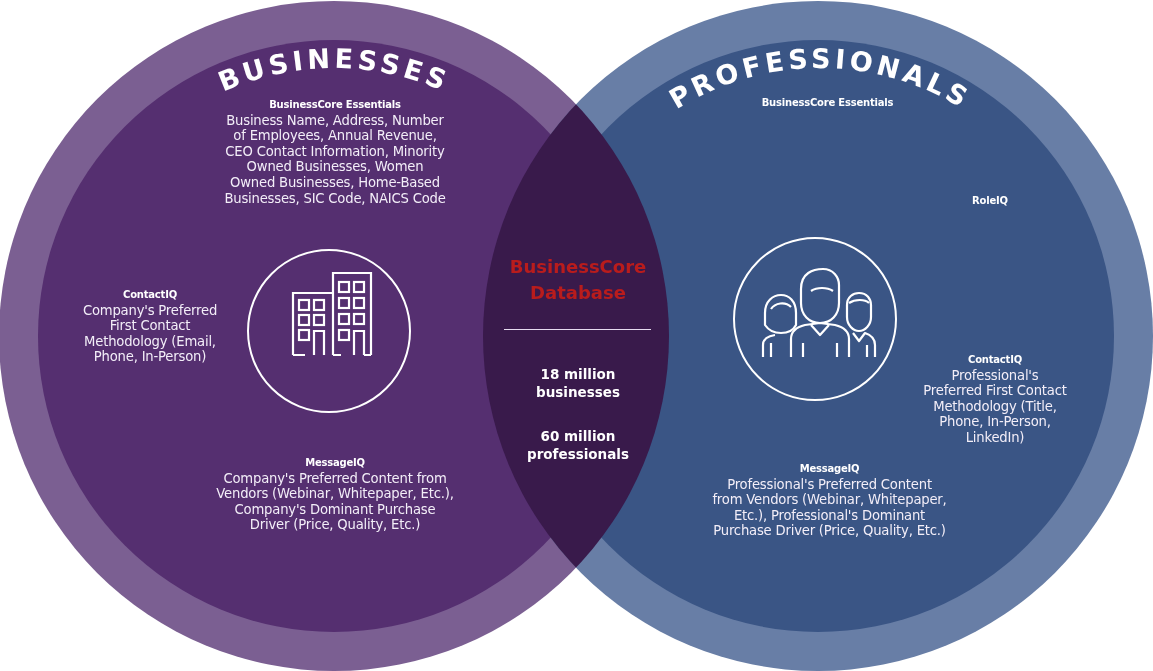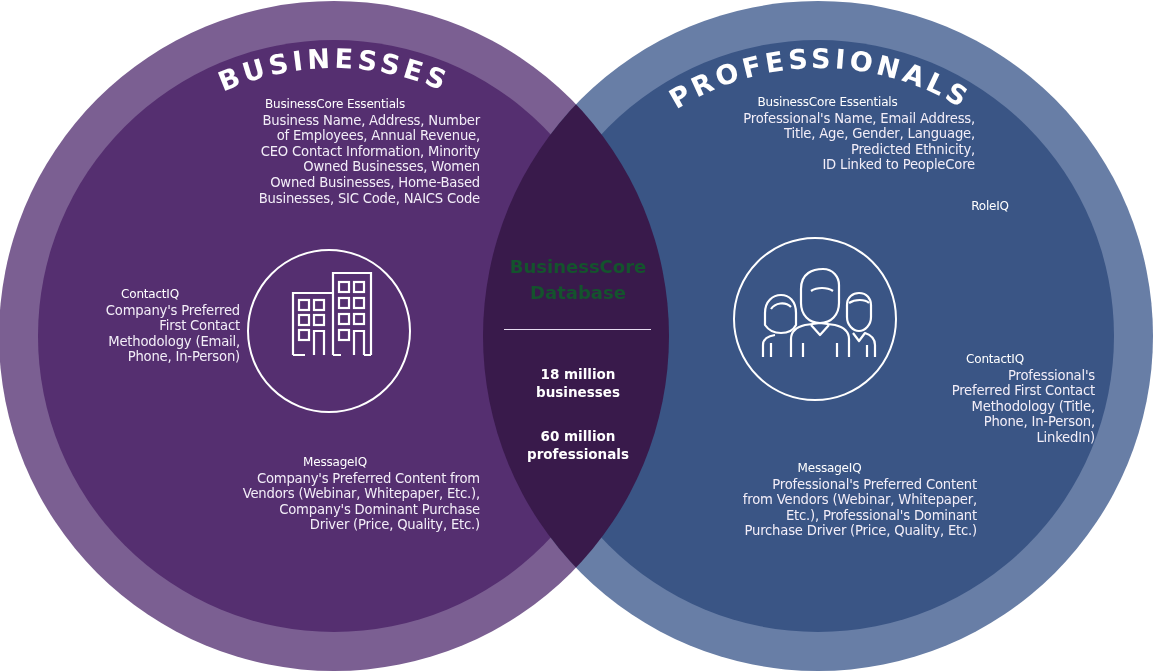--- a/index.html
+++ b/index.html
@@ -1,21 +1,21 @@
 <!DOCTYPE html>
 <html><head>
 <meta charset="utf-8">
 <style>
   html, body { margin: 0; padding: 0; background: #ffffff; }
   body { width: 1153px; height: 671px; position: relative; overflow: hidden; font-family: "DejaVu Sans", sans-serif; }
   svg.bg { position: absolute; left: 0; top: 0; }
   .block { position: absolute; color: #f3eef8; text-align: center; font-size: 13.2px; line-height: 15.6px; letter-spacing: -0.2px; }
-  .block .h { font-weight: normal; font-size: 12px; display: block; color: #ffffff; }
-  .block .t { display: block; white-space: pre-line; text-align: right; }
-  .center-title { position: absolute; left: 490px; top: 254px; width: 176px; text-align: center; color: #14532d; font-weight: bold; font-size: 18px; line-height: 26px; white-space: pre-line; }
+  .block .h { font-weight: bold; font-size: 10px; display: block; color: #ffffff; }
+  .block .t { display: block; white-space: pre-line; }
+  .center-title { position: absolute; left: 490px; top: 254px; width: 176px; text-align: center; color: #b91c1c; font-weight: bold; font-size: 18px; line-height: 26px; white-space: pre-line; }
   .center-rule { position: absolute; left: 504px; top: 329px; width: 147px; height: 1px; background: #e6dcef; }
   .stat { position: absolute; left: 490px; width: 176px; text-align: center; color: #fff; font-weight: bold; font-size: 13.5px; line-height: 18px; white-space: pre-line; margin-top: 8px; }
   .icon-circle { position: absolute; border: 2px solid #ffffff; border-radius: 50%; }
 </style>
 </head>
 <body>
 
 <svg class="bg" width="1153" height="671" viewBox="0 0 1153 671">
   <defs>
     <clipPath id="clipLeftOuter">
@@ -98,24 +98,20 @@
 <div class="center-title">BusinessCore
 Database</div>
 <div class="center-rule"></div>
 <div class="stat" style="top:357px;">18 million
 businesses</div>
 <div class="stat" style="top:419px;">60 million
 professionals</div>
 
 <div class="block" style="left:680px; top:95px; width:295px;">
   <span class="h">BusinessCore Essentials</span>
-  <span class="t">Professional's Name, Email Address,
-Title, Age, Gender, Language,
-Predicted Ethnicity,
-ID Linked to PeopleCore</span>
 </div>
 
 <div class="icon-circle" style="left:733px; top:237px; width:160px; height:160px;">
   <svg width="160" height="160" viewBox="0 0 160 160">
     <g fill="none" stroke="#ffffff" stroke-width="2.2" stroke-linejoin="round">
 
       <path d="M66 50 C66 34 78 30 88 30 C98 30 104 38 104 46 V64 C104 76 96 84 85 84 C74 84 66 76 66 64 Z"></path>
       <path d="M76 52 C82 48 92 48 98 52"></path>
       <path d="M56 118 V100 C56 92 62 88 70 86 L85 84 L100 86 C108 88 114 92 114 100 V118"></path>
       <path d="M76 86 L85 96 L94 86"></path>
@@ -125,21 +121,21 @@
       <path d="M36 70 C40 64 50 62 56 68"></path>
       <path d="M28 118 V106 C28 100 33 97 40 96 M36 104 V118"></path>
 
       <path d="M112 66 C112 58 118 54 124 54 C132 54 136 60 136 66 V78 C136 86 130 92 124 92 C118 92 112 86 112 78 Z"></path>
       <path d="M114 64 C120 60 130 60 134 64"></path>
       <path d="M118 94 L124 102 L130 94 C136 96 140 100 140 106 V118 M132 106 V118"></path>
     </g>
   </svg>
 </div>
 
-<div class="block" style="left:900px; top:199px; width:180px;">
+<div class="block" style="left:900px; top:193px; width:180px;">
   <span class="h">RoleIQ</span>
 </div>
 
 <div class="block" style="left:895px; top:352px; width:200px;">
   <span class="h">ContactIQ</span>
   <span class="t">Professional's
 Preferred First Contact
 Methodology (Title,
 Phone, In-Person,
 LinkedIn)</span>

